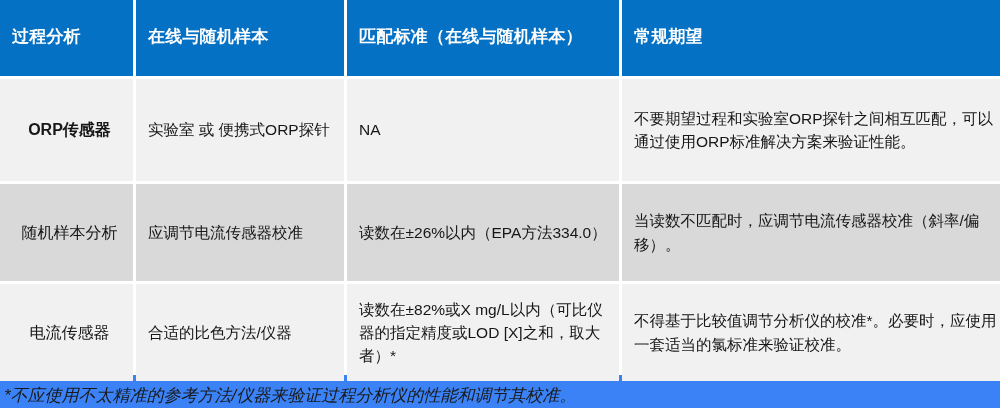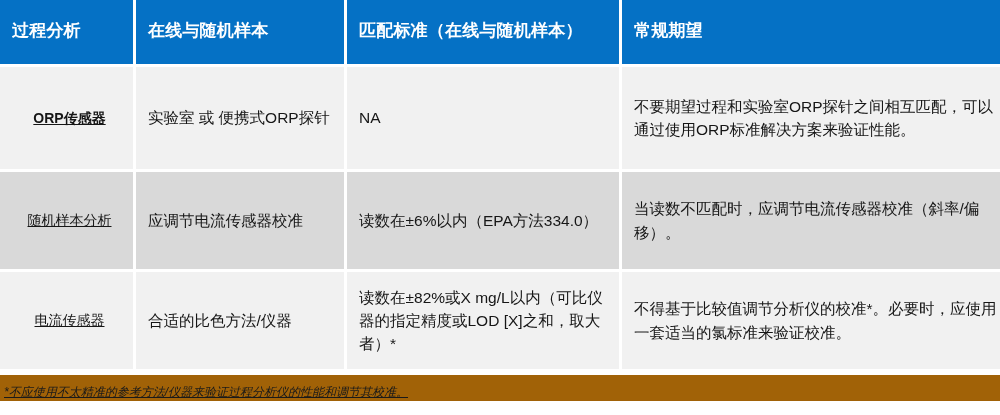--- a/index.html
+++ b/index.html
@@ -34,21 +34,21 @@
   table.matrix col.c4 { width: 387px; }
 
   thead th {
     background: #0571c5;
     color: #ffffff;
     font-size: 17px;
     font-weight: bold;
     text-align: left;
     vertical-align: middle;
     padding: 6px 12px 8px 12px;
-    height: 64px;
+    height: 76px;
     box-sizing: border-box;
     line-height: 1.35;
     letter-spacing: 0.2px;
   }
 
   tbody td {
     vertical-align: middle;
     font-size: 15.5px;
     color: #161616;
     line-height: 1.5;
@@ -57,35 +57,33 @@
   }
   tbody tr.row-odd td { background: #f1f1f1; }
   tbody tr.row-even td { background: #d9d9d9; }
 
   tbody tr.r1 td { height: 102px; }
   tbody tr.r2 td { height: 97px; }
   tbody tr.r3 td { height: 97px; }
 
   td.label-cell {
     text-align: center;
-    font-size: 14px;
+    font-size: 16px;
     padding-left: 6px;
     padding-right: 0;
-    text-decoration: underline;
   }
   td.label-cell.bold { font-weight: bold; }
 
   .footnote {
     font-style: italic;
-    font-size: 12px;
+    font-size: 17px;
     color: #1a1a1a;
     padding: 9px 4px 0 4px;
     line-height: 1.4;
-    background: #a16207;
-    text-decoration: underline;
+    background: #3b82f6;
   }
 </style>
 </head>
 <body>
 
 <div class="table-wrap">
   <table class="matrix">
     <colgroup>
       <col class="c1">
         <col class="c2">
@@ -103,21 +101,21 @@
     <tbody>
       <tr class="row-odd r1">
         <td class="label-cell bold">ORP传感器</td>
         <td>实验室 或 便携式ORP探针</td>
         <td>NA</td>
         <td>不要期望过程和实验室ORP探针之间相互匹配，可以通过使用ORP标准解决方案来验证性能。</td>
       </tr>
       <tr class="row-even r2">
         <td class="label-cell">随机样本分析</td>
         <td>应调节电流传感器校准</td>
-        <td>读数在±6%以内（EPA方法334.0）</td>
+        <td>读数在±26%以内（EPA方法334.0）</td>
         <td>当读数不匹配时，应调节电流传感器校准（斜率/偏移）。</td>
       </tr>
       <tr class="row-odd r3">
         <td class="label-cell">电流传感器</td>
         <td>合适的比色方法/仪器</td>
         <td>读数在±82%或X  mg/L以内（可比仪器的指定精度或LOD [X]之和，取大者）*</td>
         <td>不得基于比较值调节分析仪的校准*。必要时，应使用一套适当的氯标准来验证校准。</td>
       </tr>
     </tbody>
   </table>

